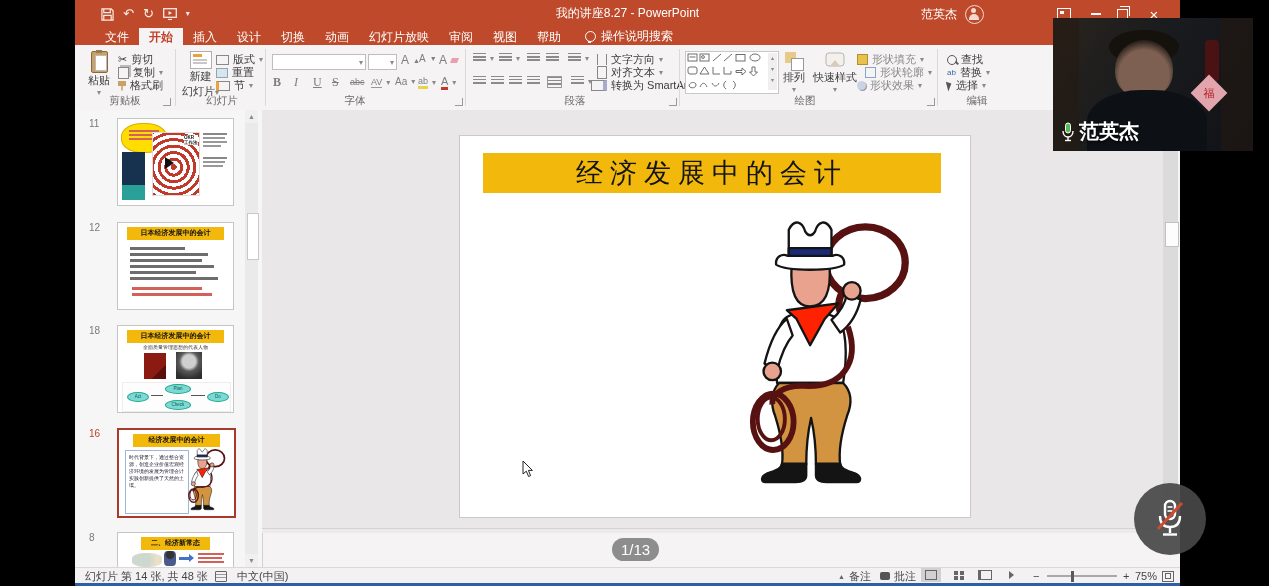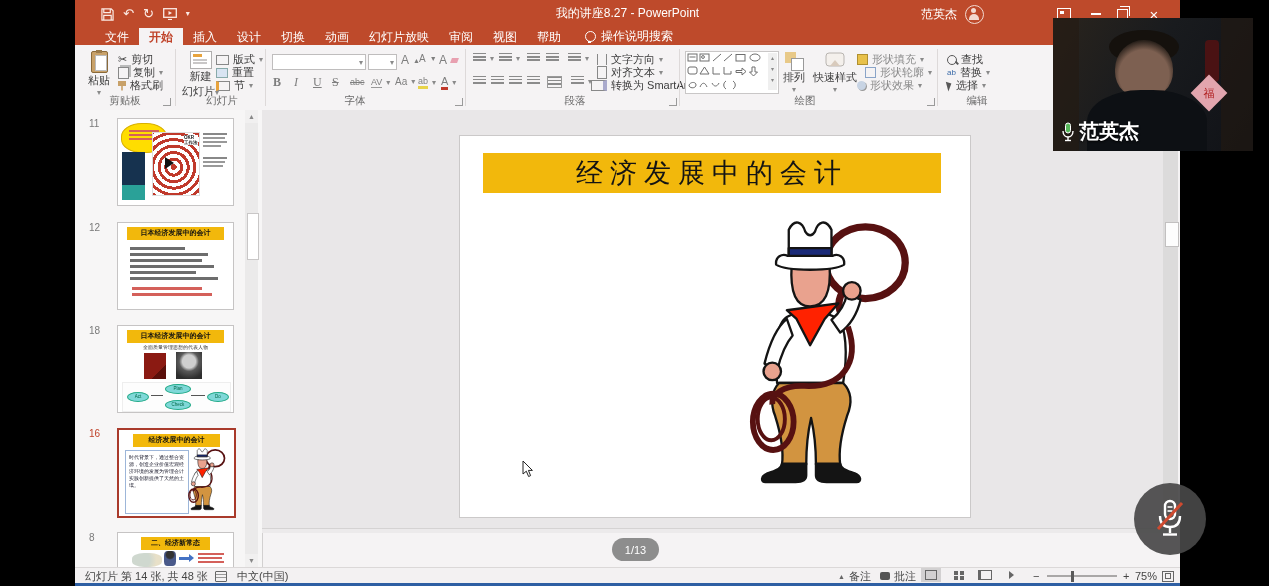--- a/index.html
+++ b/index.html
@@ -100,21 +100,21 @@
   .vhair{position:absolute;left:56px;top:12px;width:70px;height:34px;border-radius:50%;background:#15110d;}
   .vbody{position:absolute;left:34px;top:72px;width:120px;height:70px;border-radius:45% 45% 0 0;background:#0d1014;}
   .vshelf{position:absolute;top:0;width:26px;height:100%;background:#241a11;opacity:.55;}
   .vknot{position:absolute;left:152px;top:22px;width:14px;height:42px;background:#571212;border-radius:4px;opacity:.8;}
   .vdiamond{position:absolute;left:143px;top:62px;width:26px;height:26px;background:#E2A5AE;transform:rotate(45deg);
             display:flex;align-items:center;justify-content:center;}
   .vdiamond span{transform:rotate(-45deg);font-size:11px;color:#B02020;}
   .vname{position:absolute;left:8px;bottom:6px;display:flex;align-items:center;gap:4px;color:#fff;
          font-size:20px;font-weight:bold;text-shadow:0 1px 2px #000;}
   .pill{position:absolute;left:612px;top:538px;width:47px;height:23px;border-radius:12px;background:#8D8D8D;
-        color:#fff;font-size:11px;display:flex;align-items:center;justify-content:center;}
+        color:#fff;font-size:15px;display:flex;align-items:center;justify-content:center;}
   .mute{position:absolute;left:1134px;top:483px;width:72px;height:72px;border-radius:50%;background:rgba(72,72,72,.92);
         display:flex;align-items:center;justify-content:center;}
 </style>
 </head>
 <body>
 
 <div class="screen">
 
   <svg width="0" height="0" style="position:absolute">
     <symbol id="cowboy" viewBox="0 0 170 290">

